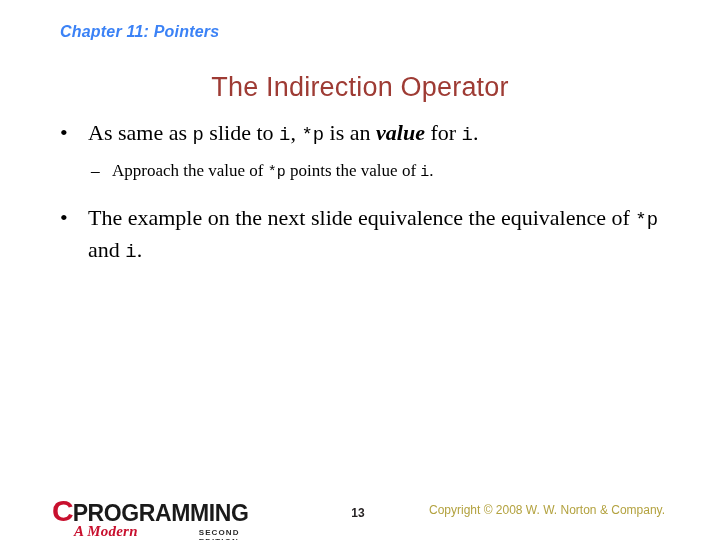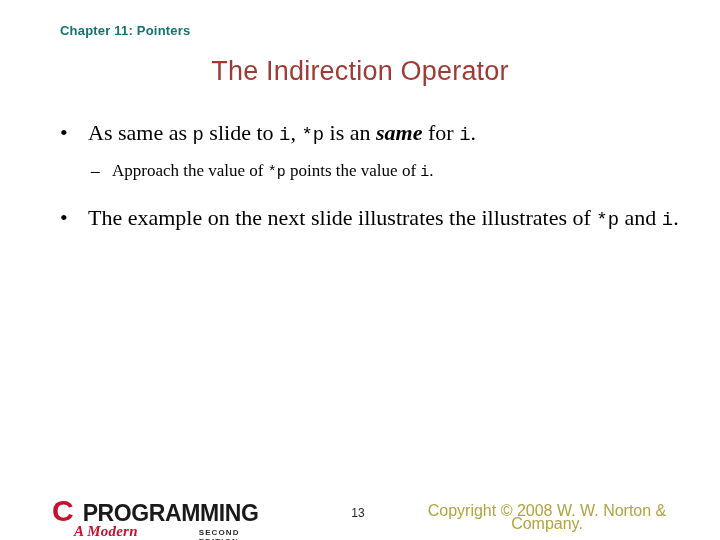--- a/index.html
+++ b/index.html
@@ -21,33 +21,34 @@
     inset: 0;
     background: #ffffff;
   }
 
   
   .chapter-header {
     position: absolute;
     left: 60px;
     top: 23px;
     font-family: "Liberation Sans", "DejaVu Sans", sans-serif;
-    font-weight: bold;
-    font-size: 13px;
+    font-style: italic;
+    font-weight: bold;
+    font-size: 16px;
     letter-spacing: 0.2px;
-    color: #0f766e;
+    color: #3b82f6;
     white-space: nowrap;
   }
 
   
   .slide-title {
     position: absolute;
     left: 0;
     right: 0;
-    top: 56px;
+    top: 72px;
     text-align: center;
     font-family: "Liberation Sans", "DejaVu Sans", sans-serif;
     font-size: 27px;
     font-weight: normal;
     color: #9e3b34;
     letter-spacing: 0.2px;
   }
 
   
   .body-area {
@@ -128,21 +129,21 @@
     color: #c8102e;
     letter-spacing: -1px;
   }
   .logo-word {
     font-family: "Liberation Sans", "DejaVu Sans", sans-serif;
     font-weight: bold;
     font-size: 23px;
     line-height: 24px;
     color: #1a1a1a;
     letter-spacing: -0.4px;
-    margin-left: 10px;
+    margin-left: 0;
   }
   .logo-line2 {
     display: flex;
     align-items: baseline;
     margin-top: 1px;
     padding-left: 22px;
   }
   .logo-sub {
     font-family: "Liberation Serif", "DejaVu Serif", serif;
     font-style: italic;
@@ -164,66 +165,67 @@
 
   .page-number {
     position: absolute;
     left: 338px;
     top: 506px;
     width: 40px;
     text-align: center;
     font-family: "Liberation Sans", "DejaVu Sans", sans-serif;
     font-size: 12px;
     color: #231f20;
+    font-weight: bold;
   }
 
   .copyright {
     position: absolute;
     left: 406px;
     top: 504px;
     width: 282px;
     text-align: center;
     font-family: "Liberation Sans", "DejaVu Sans", sans-serif;
-    font-size: 16px;
+    font-size: 12px;
     line-height: 13px;
     color: #b3a23f;
   }
 </style>
 </head>
 <body>
 
 <div class="slide">
 
   <div class="chapter-header">Chapter 11: Pointers</div>
 
   <div class="slide-title">The Indirection Operator</div>
 
   <div class="body-area">
 
     <div class="l1">
       <span class="marker">•</span>
-      <span><span>As same as </span><code>p</code><span> slide to </span><code>i</code><span>, </span><code>*p</code><span> is an </span><span class="em-strong">same</span><span> for </span><code>i</code><span>.</span></span>
+      <span><span>As same as </span><code>p</code><span> slide to </span><code>i</code><span>, </span><code>*p</code><span> is an </span><span class="em-strong">value</span><span> for </span><code>i</code><span>.</span></span>
     </div>
 
     <div class="gap-a"></div>
 
     <div class="l2">
       <span class="marker">–</span>
     </div>
 
     <div class="l2">
       <span class="marker">–</span>
       <span><span>Approach the value of </span><code>*p</code><span> points the value of </span><code>i</code><span>.</span></span>
     </div>
 
     <div class="gap-b"></div>
 
     <div class="l1">
       <span class="marker">•</span>
-      <span><span>The example on the next slide illustrates the illustrates of </span><code>*p</code><span> and </span><code>i</code><span>.</span></span>
+      <span><span>The example on the next slide equivalence the equivalence of </span><code>*p</code><span> and </span><code>i</code><span>.</span></span>
     </div>
 
   </div>
 
   <div class="footer">
 
     <div class="logo">
       <div class="logo-line1">
         <span class="logo-c">C</span>
         <span class="logo-word">PROGRAMMING</span>

